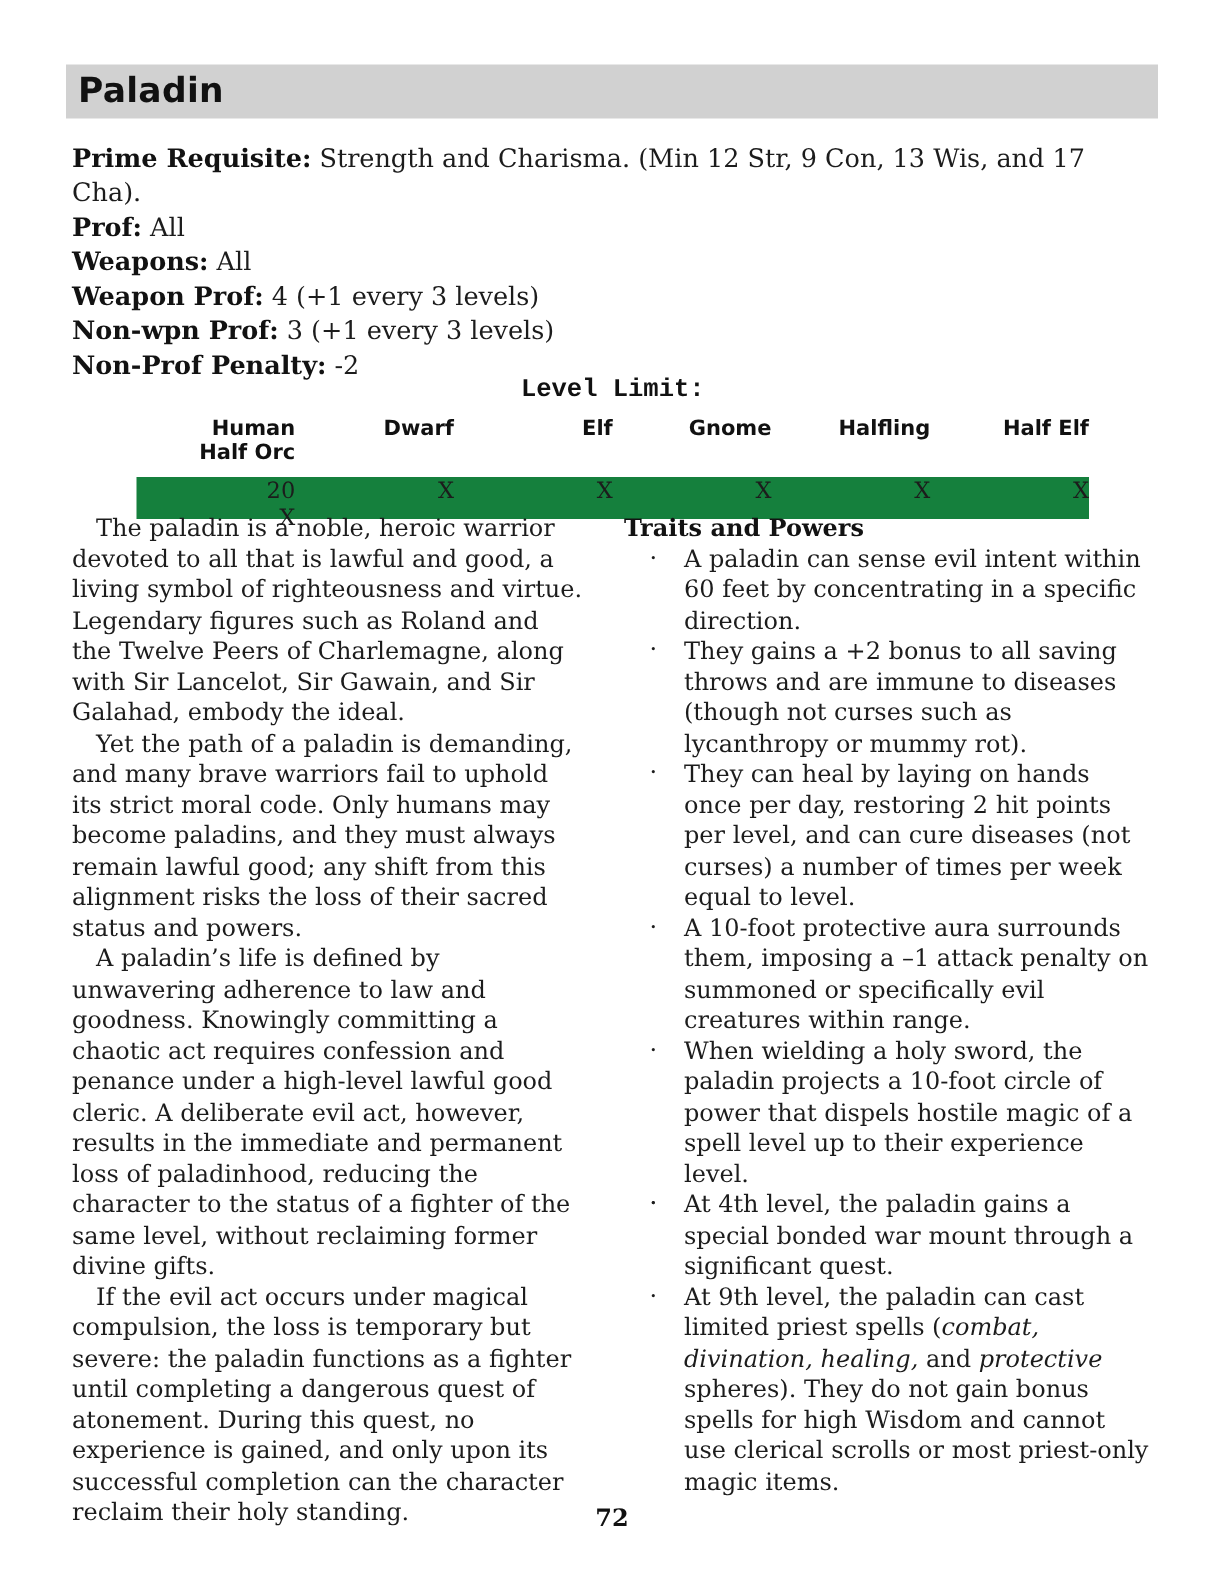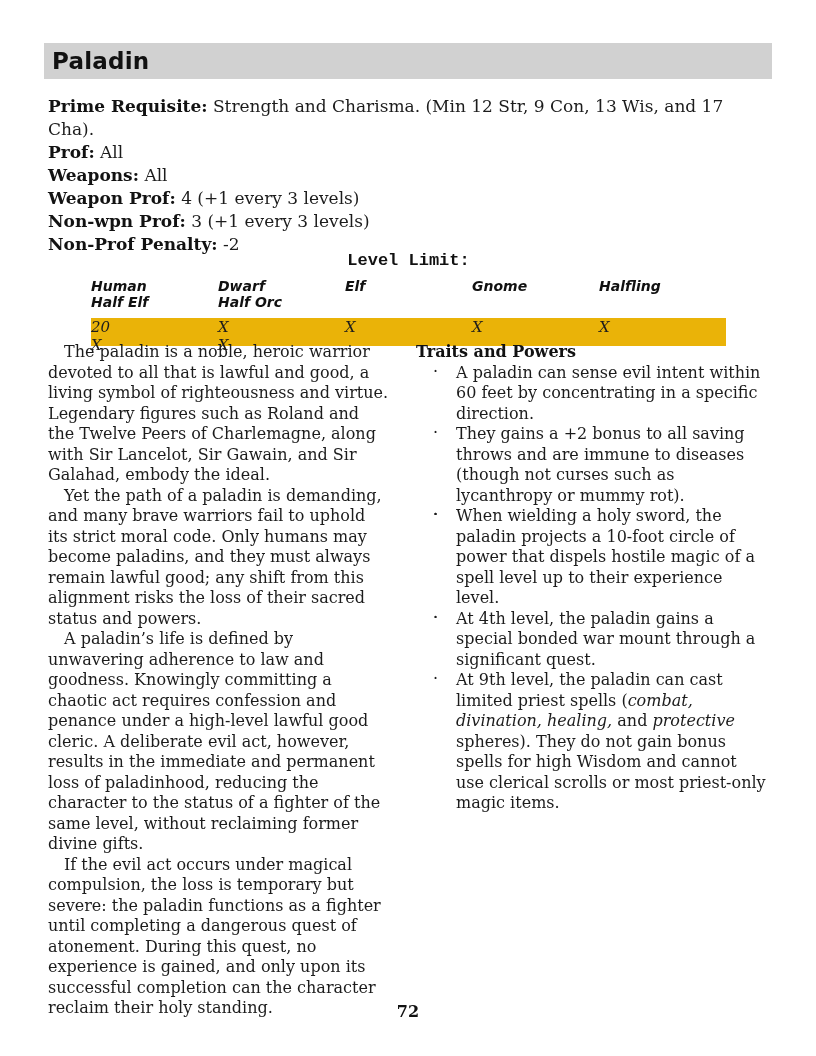--- a/index.html
+++ b/index.html
@@ -37,31 +37,30 @@
   
   .level-limit {
     position: absolute; left: 91px; top: 251px; width: 635px;
   }
   .level-limit .ll-title {
     font-family: Liberation Mono, monospace;
     font-weight: bold; font-size: 17px; color: #111111;
     text-align: center; margin-bottom: 8px;
   }
   .ll-grid {
-    display: grid; grid-template-columns: repeat(5, 1fr);
-    text-align: left;
-    font-style: italic;
+    display: grid; grid-template-columns: repeat(6, 1fr);
+    text-align: right;
   }
   .ll-head {
     font-family: "DejaVu Sans", "Liberation Sans", sans-serif;
     font-weight: bold; font-size: 14px; color: #111111;
     margin-bottom: 8px;
   }
   .ll-values {
-    background: #eab308; height: 28px; align-items: center;
+    background: #15803d; height: 28px; align-items: center;
     font-size: 15px; color: #1c1c1c;
   }
 
   
   .columns {
     position: absolute; left: 48px; top: 342px; width: 720px;
     display: flex; gap: 26px;
     font-size: 16px; line-height: 20.5px;
   }
   .col-left { width: 342px; }
@@ -151,22 +150,22 @@
       <p>Yet the path of a paladin is demanding, and many brave warriors fail to uphold its strict moral code. Only humans may become paladins, and they must always remain lawful good; any shift from this alignment risks the loss of their sacred status and powers.</p>
       <p>A paladin’s life is defined by unwavering adherence to law and goodness. Knowingly committing a chaotic act requires confession and penance under a high-level lawful good cleric. A deliberate evil act, however, results in the immediate and permanent loss of paladinhood, reducing the character to the status of a fighter of the same level, without reclaiming former divine gifts.</p>
       <p>If the evil act occurs under magical compulsion, the loss is temporary but severe: the paladin functions as a fighter until completing a dangerous quest of atonement. During this quest, no experience is gained, and only upon its successful completion can the character reclaim their holy standing.</p>
     </div>
 
     <div class="col-right">
       <div class="traits-heading">Traits and Powers</div>
       <ul class="traits-list">
         <li><span class="bullet">·</span><span>A paladin can sense evil intent within 60 feet by concentrating in a specific direction.</span></li>
         <li><span class="bullet">·</span><span>They gains a +2 bonus to all saving throws and are immune to diseases (though not curses such as lycanthropy or mummy rot).</span></li>
-        <li><span class="bullet">·</span></li>
-        <li><span class="bullet">·</span></li>
+        <li><span class="bullet">·</span><span>They can heal by laying on hands once per day, restoring 2 hit points per level, and can cure diseases (not curses) a number of times per week equal to level.</span></li>
+        <li><span class="bullet">·</span><span>A 10-foot protective aura surrounds them, imposing a –1 attack penalty on summoned or specifically evil creatures within range.</span></li>
         <li><span class="bullet">·</span><span>When wielding a holy sword, the paladin projects a 10-foot circle of power that dispels hostile magic of a spell level up to their experience level.</span></li>
         <li><span class="bullet">·</span></li>
         <li><span class="bullet">·</span><span>At 4th level, the paladin gains a special bonded war mount through a significant quest.</span></li>
         <li><span class="bullet">·</span><span>At 9th level, the paladin can cast limited priest spells (</span><span class="it">combat, divination, healing,</span><span> and </span><span class="it">protective</span><span> spheres). They do not gain bonus spells for high Wisdom and cannot use clerical scrolls or most priest-only magic items.</span></li>
       </ul>
     </div>
 
   </div>
 
   <div class="footer">

